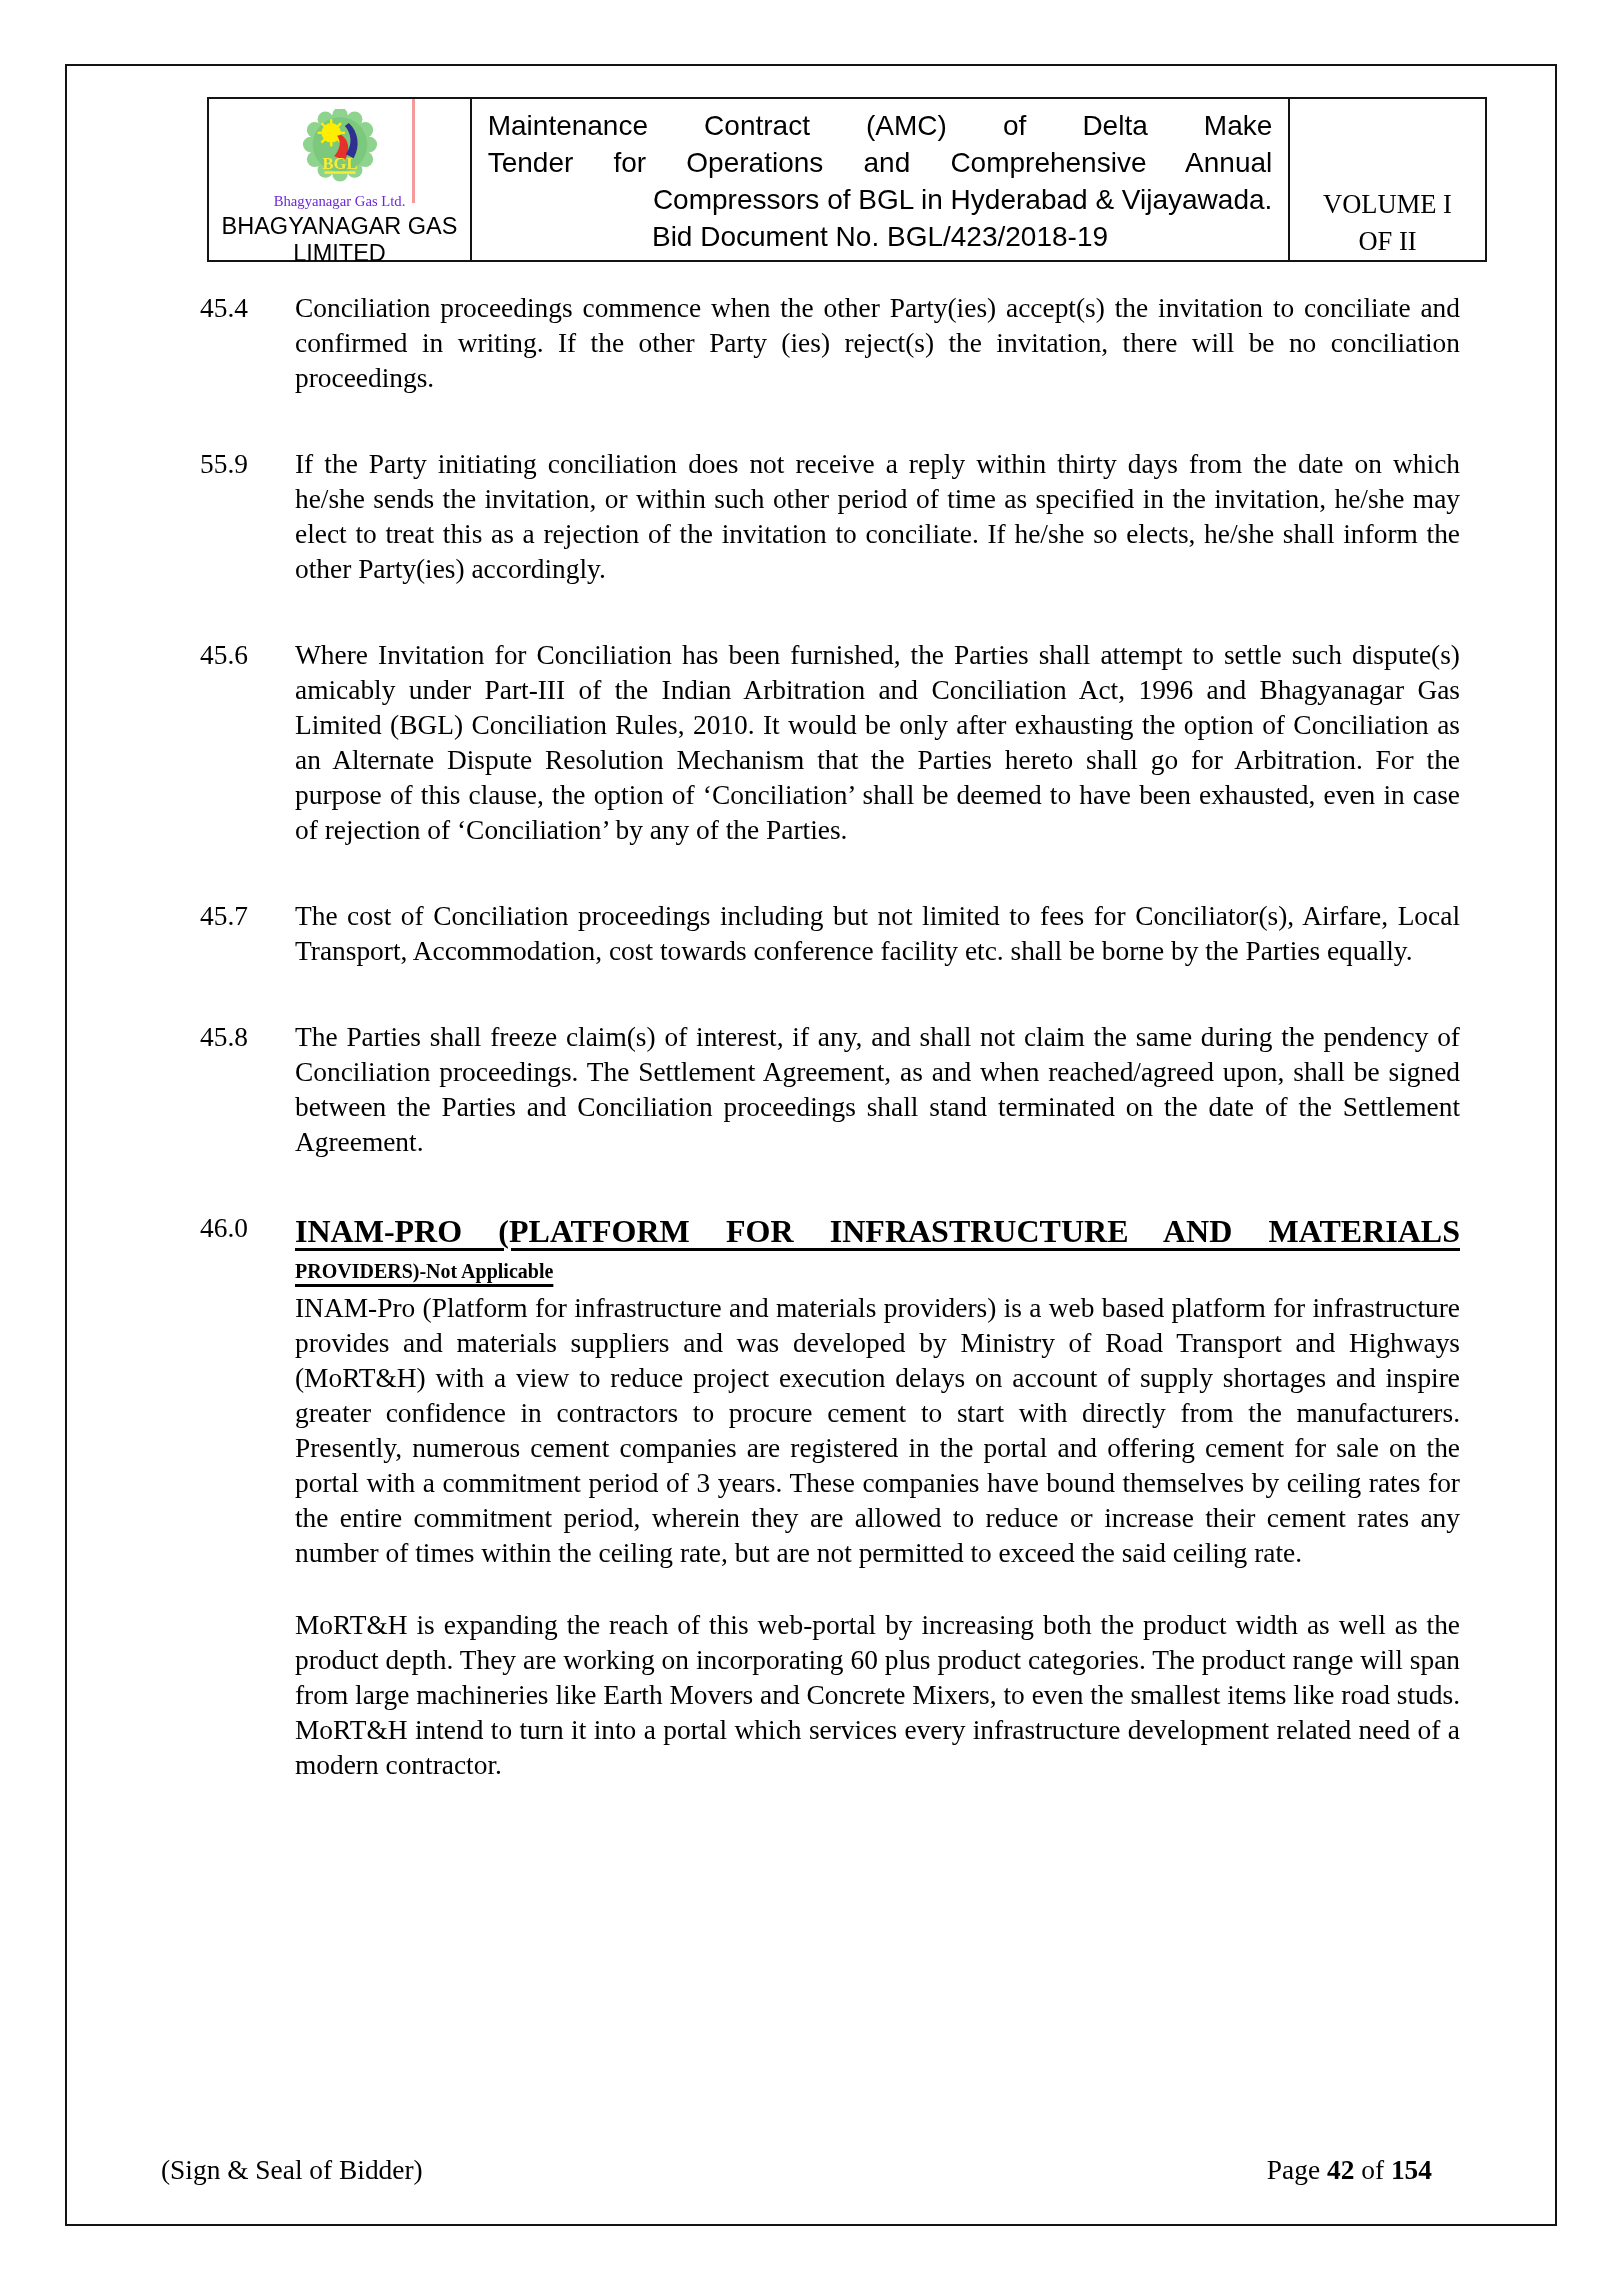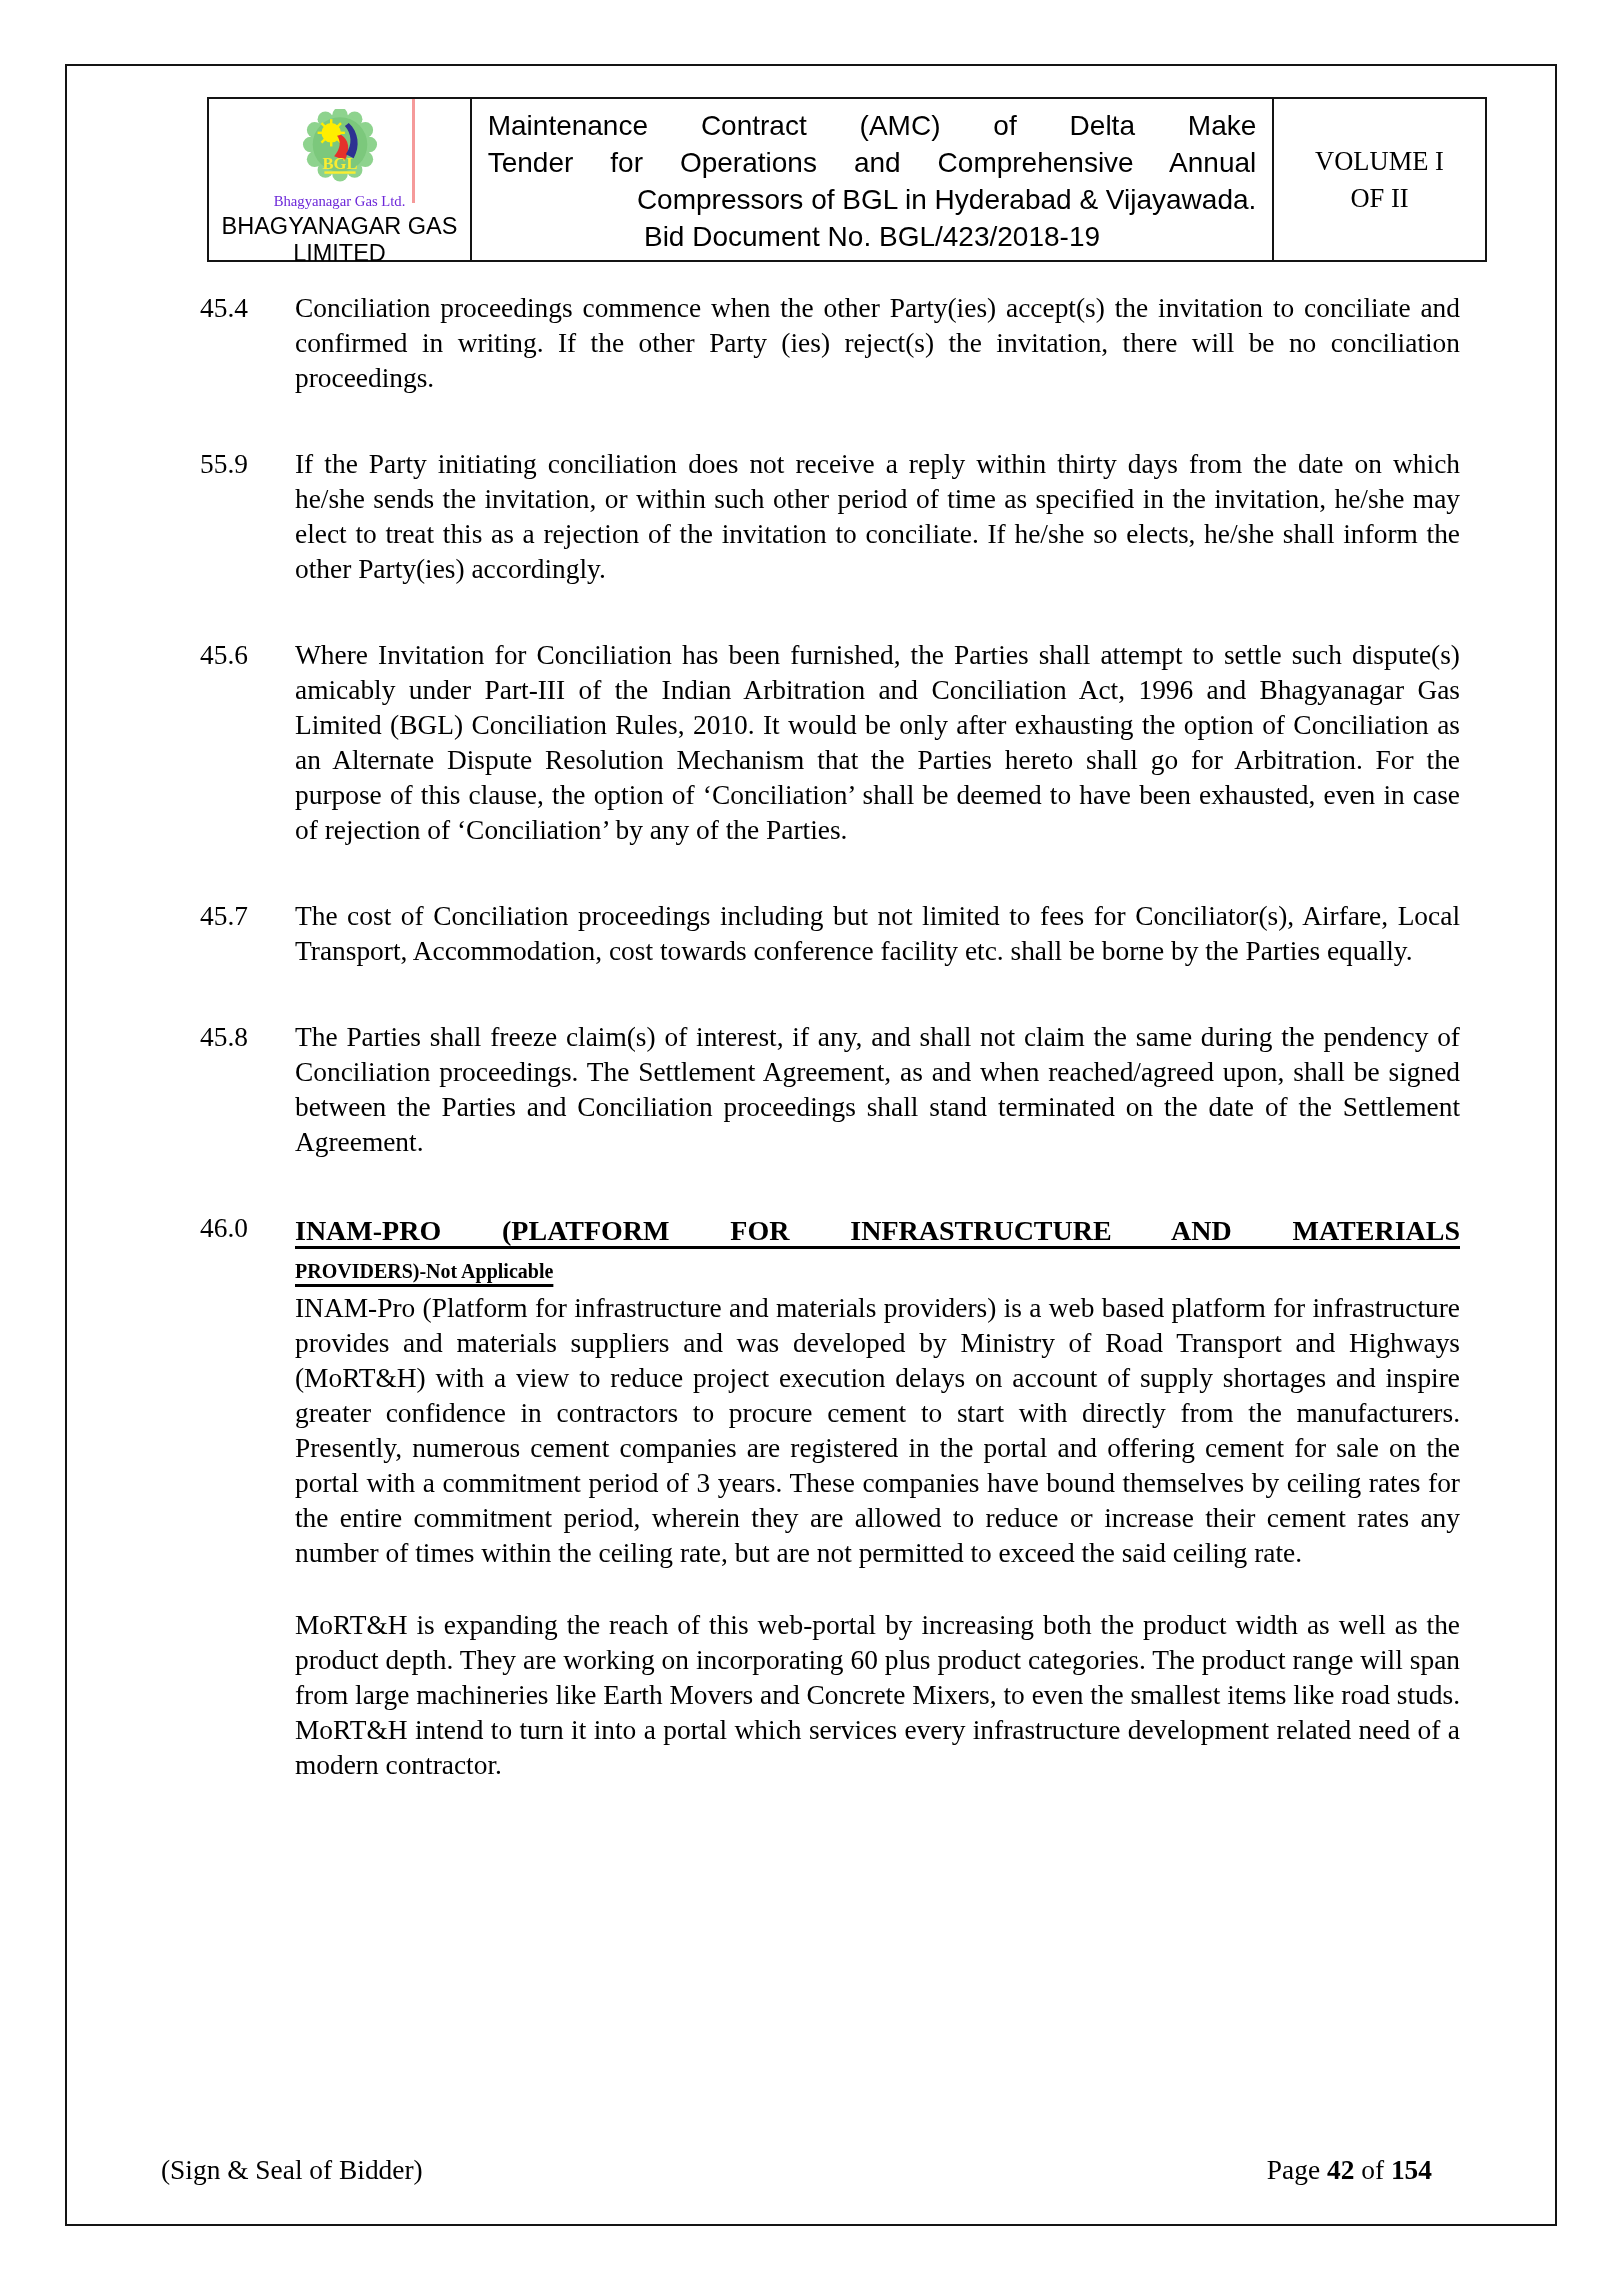--- a/index.html
+++ b/index.html
@@ -54,23 +54,23 @@
     border-right:2.9px solid #141414;
     box-sizing:border-box;
     padding:7.8px 15.7px 0 15.7px;
     font-family:"Liberation Sans", sans-serif;
     font-size:28px; line-height:37px;
   }
   .title-line.justify { text-align:justify; text-align-last:justify; }
   .title-line.left    { text-align:right; }
   .title-line.center  { text-align:center; }
   .cell-volume {
-    width:211px; flex:none;
+    width:195px; flex:none;
     display:flex; flex-direction:column;
-    align-items:center; justify-content:center;
+    align-items:center; justify-content:flex-end;
     font-size:26.5px; line-height:37px;
     text-align:center;
   }
   
   .content {
     position:absolute; left:133px; top:225px;
     width:1260px;
   }
   .section { display:flex; margin-top:51px; }
   .section.first { margin-top:0; }
@@ -78,21 +78,21 @@
     width:95px; flex:none;
     font-size:27.4px; line-height:35px;
   }
   .sec-body {
     flex:1;
     font-size:27.4px; line-height:35px;
     text-align:justify;
   }
   .heading-line1 {
     font-weight:bold;
-    font-size:28px; line-height:40px;
+    font-size:32px; line-height:40px;
     text-align:justify; text-align-last:justify;
     text-decoration:underline;
     text-decoration-thickness:2.9px;
     text-underline-offset:5.9px;
   }
   .heading-line2 {
     font-weight:bold;
     font-size:20px; line-height:40px;
     text-decoration:underline;
     text-decoration-thickness:2.9px;

